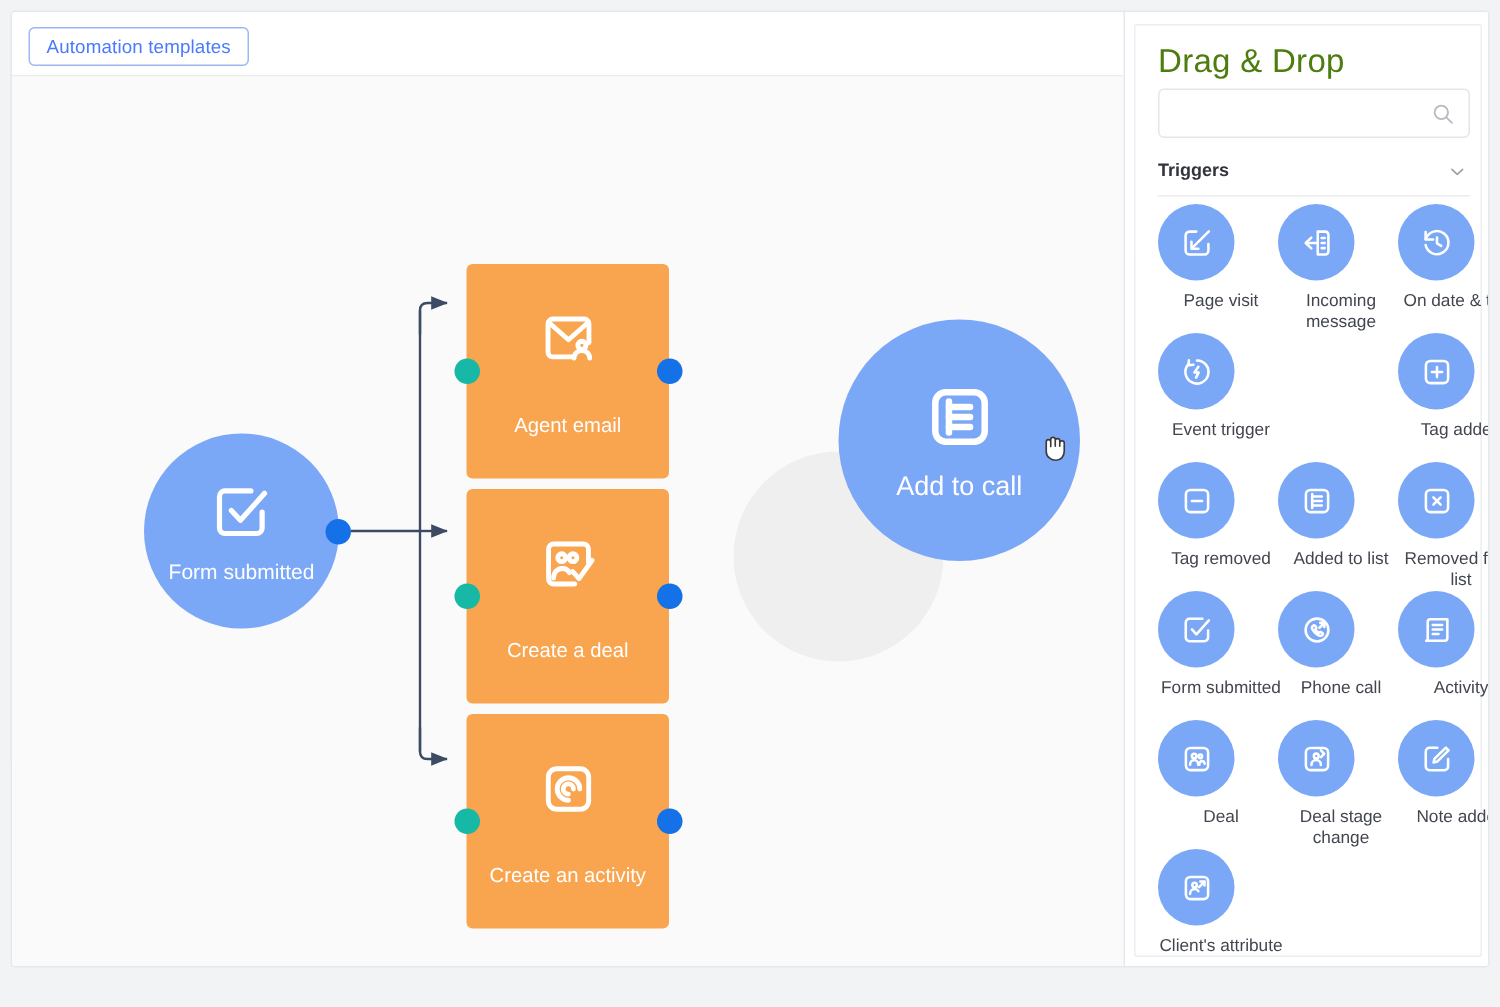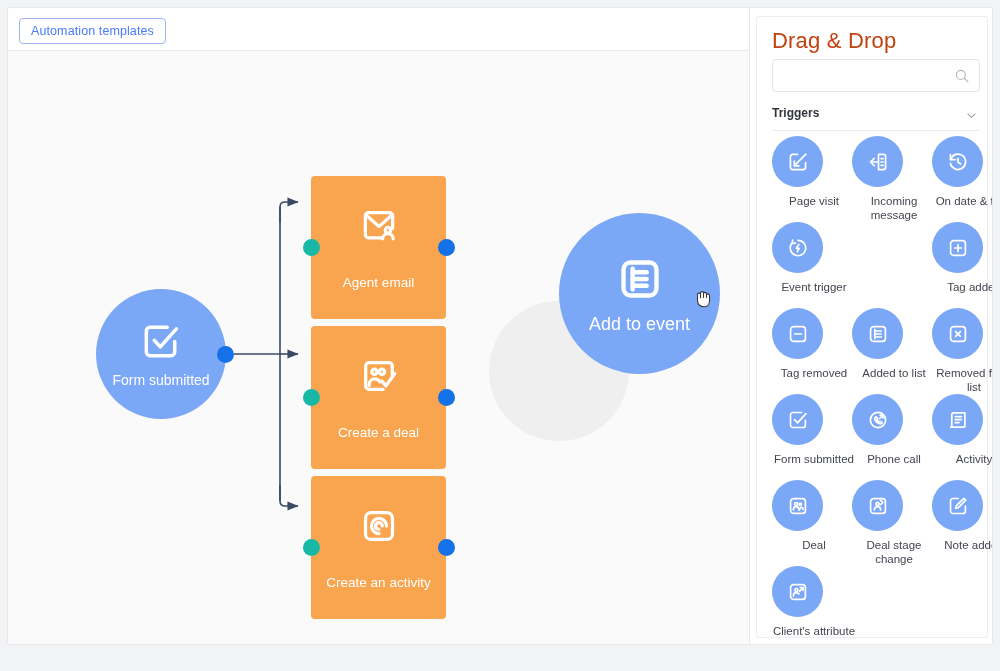--- a/index.html
+++ b/index.html
@@ -131,21 +131,21 @@
     position: absolute;
     left: 741px; top: 0;
     width: 245px; height: 638px;
     background: #ffffff;
     border-left: 1px solid #e6e8ec;
   }
   .sb-title {
     position: absolute;
     left: 22px; top: 20px;
     font-size: 22px;
-    color: #c2410c;
+    color: #4d7c0f;
     letter-spacing: .2px;
   }
   .sb-search {
     position: absolute;
     left: 22px; top: 51px;
     width: 208px; height: 33px;
     border: 1px solid #e3e5e9;
     border-radius: 4px;
     background: #fff;
   }
@@ -304,21 +304,21 @@
       <div class="node-round" style="left:551px; top:162px; width:161px; height:161px;">
         <span class="glyph">
           <svg width="52" height="52" viewBox="0 0 24 24" fill="none" stroke="#ffffff" stroke-width="2" stroke-linecap="round" stroke-linejoin="round">
             <rect x="4.4" y="4.4" width="15.2" height="15.2" rx="3.2"></rect>
             <path d="M8.6 8.9 H15.1"></path>
             <path d="M8.6 12 H15.1"></path>
             <path d="M8.6 15.1 H15.1"></path>
             <path d="M8.6 7.2 V16.8"></path>
           </svg>
         </span>
-        <span class="nlabel" style="font-size:18px;">Add to event</span>
+        <span class="nlabel" style="font-size:18px;">Add to call</span>
       </div>
 
       <div class="drag-cursor" style="left:685px; top:235px;">
         <svg width="22" height="24" viewBox="0 0 22 24">
           <path d="M4.5 12.6 V8.6a1.5 1.5 0 0 1 3 0 v3.1
                    V7.1a1.5 1.5 0 0 1 3 0 v4.4
                    V7.9a1.5 1.5 0 0 1 3 0 v3.6
                    V9.4a1.5 1.5 0 0 1 3 0 v5.3
                    c0 3.6-2.2 6.1-5.4 6.1 -3.4 0-6.6-2.3-6.6-5.7z" fill="#ffffff" stroke="#3a3a3a" stroke-width="1.1" stroke-linejoin="round"></path>
         </svg>

